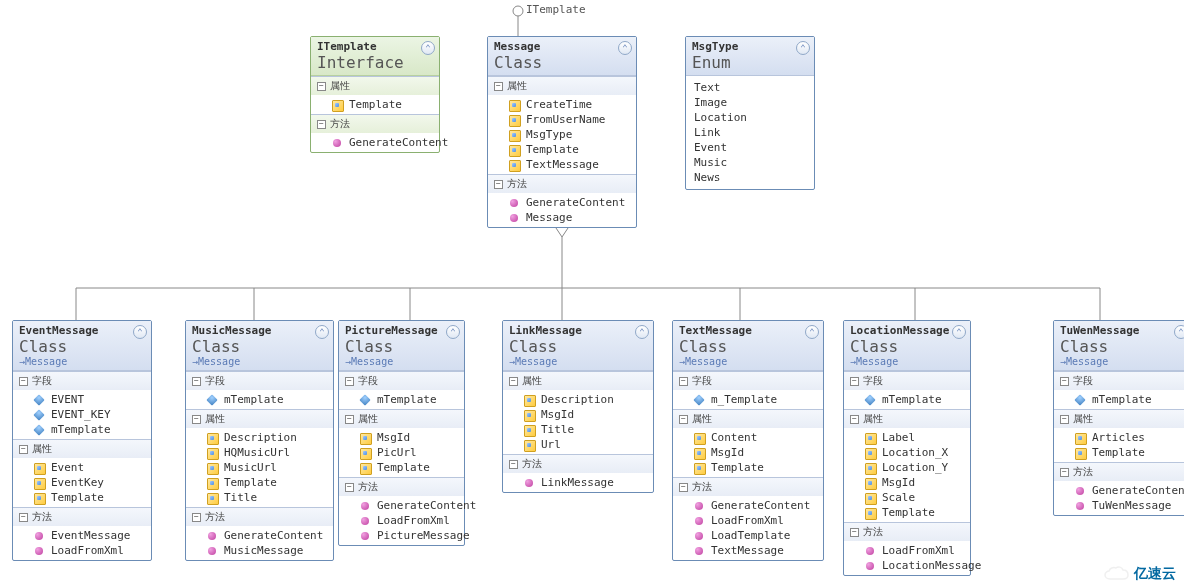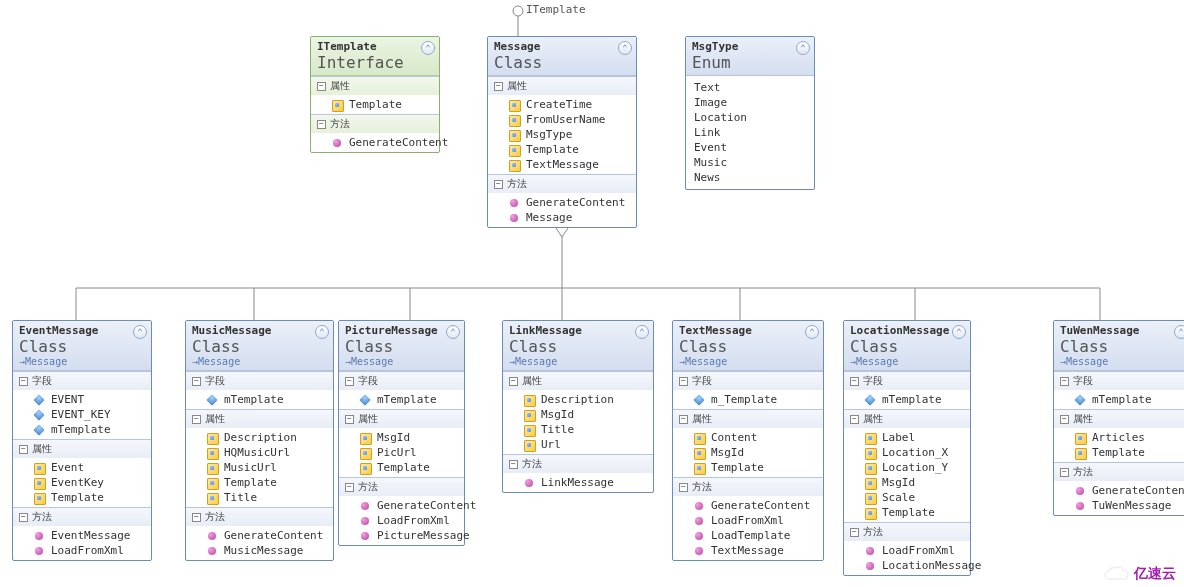--- a/index.html
+++ b/index.html
@@ -20,21 +20,21 @@
 .ico{width:14px;height:12px;display:inline-block;position:relative;flex-shrink:0}
 .ico-prop::before{content:"";position:absolute;width:10px;height:10px;left:1px;top:1px;background:linear-gradient(135deg,#FFE8A0,#FFCC40);border:1px solid #D0A020;border-radius:1px}
 .ico-prop::after{content:"";position:absolute;width:4px;height:4px;left:4px;top:4px;background:linear-gradient(135deg,#A0C8FF,#5090E0);border-radius:1px}
 .ico-method::before{content:"";position:absolute;width:8px;height:8px;left:2px;top:2px;background:radial-gradient(circle at 30% 30%,#F0A0E0,#C040A0);border-radius:50%}
 .ico-field::before{content:"";position:absolute;width:8px;height:8px;left:2px;top:2px;background:radial-gradient(circle at 30% 30%,#A0D0FF,#4080C0);border-radius:1px;transform:rotate(45deg)}
 .chevrons{position:absolute;right:4px;top:4px;width:14px;height:14px;border:1px solid #90A8C8;border-radius:50%;display:flex;align-items:center;justify-content:center;font-size:9px;color:#5A7AB5;background:linear-gradient(to bottom,#fff,#E0E8F4);cursor:pointer}
 .enum-items{padding:4px 8px}
 .enum-item{font-family:monospace;font-size:11px;padding:1px 0;color:#333}
 svg.connectors{position:absolute;top:0;left:0;width:1184px;height:587px;pointer-events:none}
 .lollipop{position:absolute;font-family:monospace;font-size:11px;color:#555}
-.watermark{position:absolute;right:8px;bottom:4px;color:#a21caf;font-size:14px;font-weight:bold;display:flex;align-items:center;gap:4px}
+.watermark{position:absolute;right:8px;bottom:4px;color:#0369a1;font-size:14px;font-weight:bold;display:flex;align-items:center;gap:4px}
 .watermark svg{opacity:0.3}
 </style>
 </head>
 <body>
 
 <svg class="connectors">
 
   <line x1="518" y1="15" x2="518" y2="36" stroke="#888" stroke-width="1"></line>
   <circle cx="518" cy="11" r="5" fill="#fff" stroke="#888" stroke-width="1"></circle>
 

